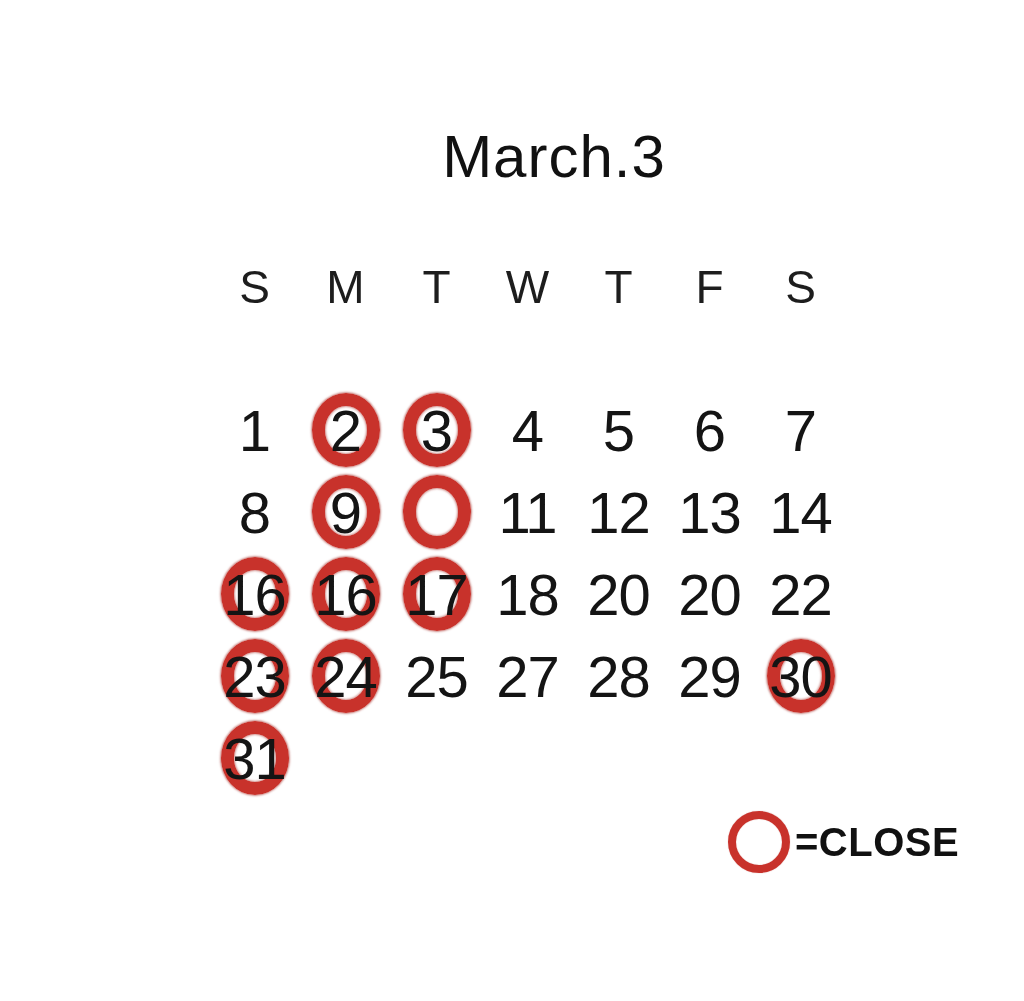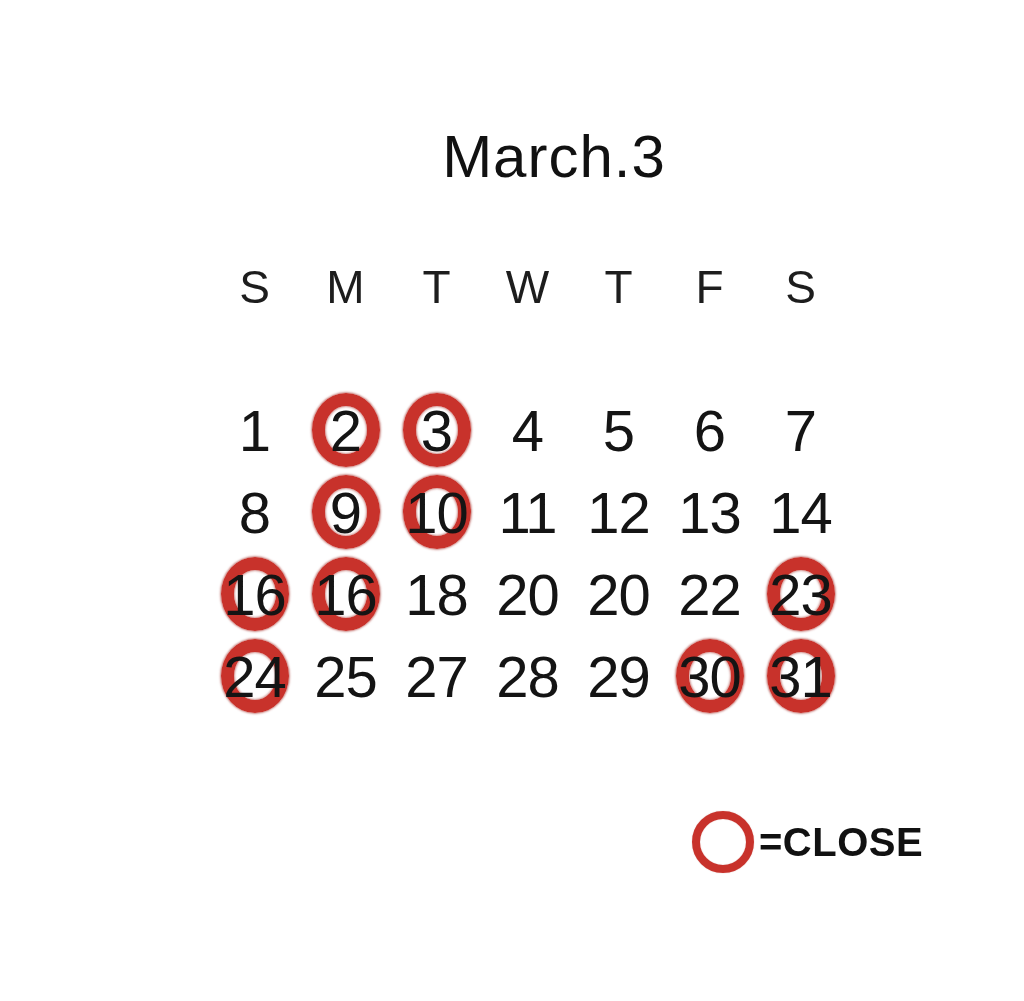--- a/index.html
+++ b/index.html
@@ -60,21 +60,21 @@
     transform: translate(-50%, -50%);
     width: 42px; height: 48px;
     border: 13px solid var(--ring);
     border-radius: 50%;
     box-shadow: 0 0 2px 1px rgba(158, 38, 32, 0.55),
                 inset 0 0 2px 1px rgba(158, 38, 32, 0.45);
     z-index: 0;
   }
   .legend {
     position: absolute;
-    left: 692px; top: 811px;
+    left: 728px; top: 811px;
     display: flex; align-items: center;
   }
   .legend-circle {
     width: 46px; height: 46px;
     border: 8px solid var(--ring);
     border-radius: 50%;
     margin-right: 5px;
     box-shadow: 0 0 1px 0 rgba(158, 38, 32, 0.5),
                 inset 0 0 1px 0 rgba(158, 38, 32, 0.4);
   }
@@ -125,41 +125,44 @@
       </div>
       <div class="cell">
         <span class="num">8</span>
       </div>
       <div class="cell">
         <span class="ring"></span>
         <span class="num">9</span>
       </div>
       <div class="cell">
         <span class="ring"></span>
-        <span class="num">10</span>
       </div>
       <div class="cell">
         <span class="num">11</span>
       </div>
       <div class="cell">
         <span class="num">12</span>
       </div>
       <div class="cell">
         <span class="num">13</span>
       </div>
       <div class="cell">
         <span class="num">14</span>
       </div>
       <div class="cell">
         <span class="ring"></span>
         <span class="num">16</span>
       </div>
       <div class="cell">
         <span class="ring"></span>
         <span class="num">16</span>
+      </div>
+      <div class="cell">
+        <span class="ring"></span>
+        <span class="num">17</span>
       </div>
       <div class="cell">
         <span class="num">18</span>
       </div>
       <div class="cell">
         <span class="num">20</span>
       </div>
       <div class="cell">
         <span class="num">20</span>
       </div>

